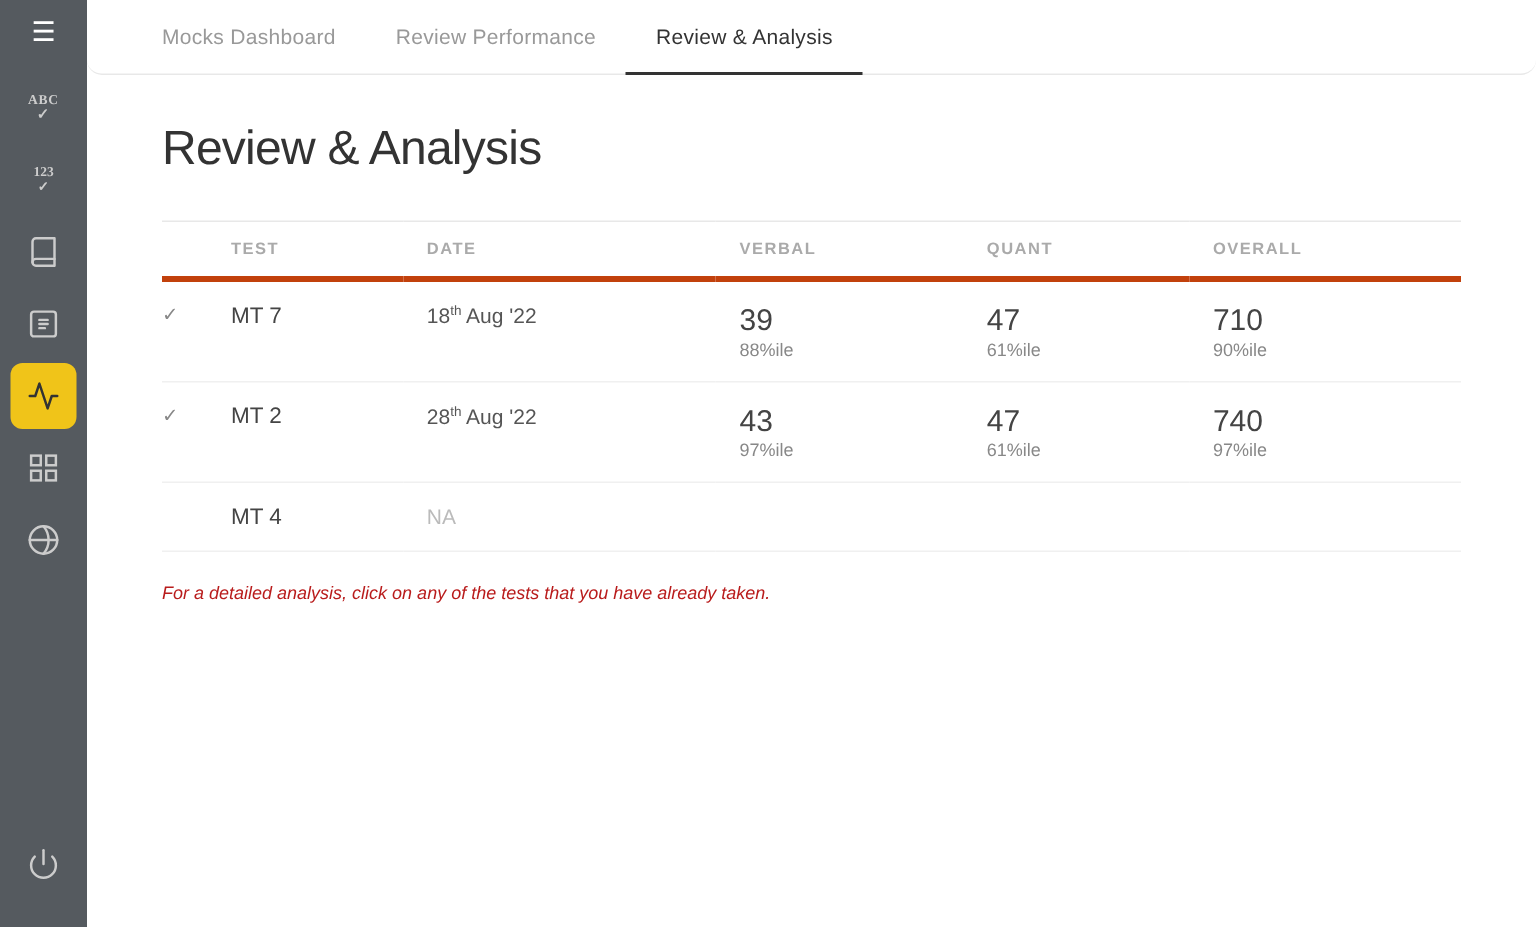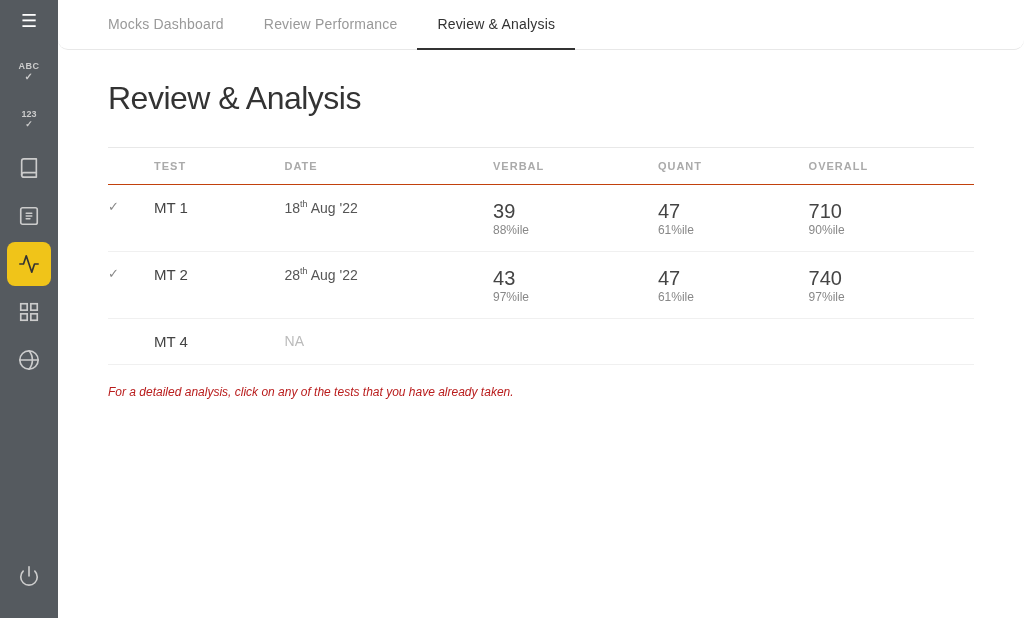--- a/index.html
+++ b/index.html
@@ -32,20 +32,21 @@
     .sidebar-item {
       width: 44px;
       height: 44px;
       display: flex;
       align-items: center;
       justify-content: center;
       border-radius: 8px;
       cursor: pointer;
       color: #ccc;
       font-size: 18px;
+      font-family: Liberation Serif, serif;
     }
     .sidebar-item.active {
       background: #f0c419;
       color: #333;
     }
     .sidebar-item svg { width: 22px; height: 22px; fill: none; stroke: currentColor; stroke-width: 1.8; }
     .sidebar-bottom {
       margin-top: auto;
       padding-bottom: 8px;
     }
@@ -133,21 +134,21 @@
       letter-spacing: -0.5px;
     }
 
     
     .mock-table {
       width: 100%;
       border-collapse: collapse;
     }
     .mock-table thead tr {
       border-top: 1px solid #e8e8e8;
-      border-bottom: 1px solid #c2410c;
+      border-bottom: 4px solid #c2410c;
     }
     .mock-table th {
       text-align: left;
       padding: 12px 16px;
       font-size: 11px;
       font-weight: 600;
       color: #aaa;
       letter-spacing: 1px;
       text-transform: uppercase;
     }
@@ -271,21 +272,21 @@
           <th>DATE</th>
           <th>VERBAL</th>
           <th>QUANT</th>
           <th>OVERALL</th>
         </tr>
       </thead>
       <tbody>
 
         <tr class="clickable">
           <td><span class="check-mark">✓</span></td>
-          <td class="test-name">MT 1</td>
+          <td class="test-name">MT 7</td>
           <td>
             <span>18</span><sup>th</sup><span> Aug '22</span>
           </td>
           <td>
             <div class="score-main">39</div>
             <div class="score-pct">88%ile</div>
           </td>
           <td>
             <div class="score-main">47</div>
             <div class="score-pct">61%ile</div>

